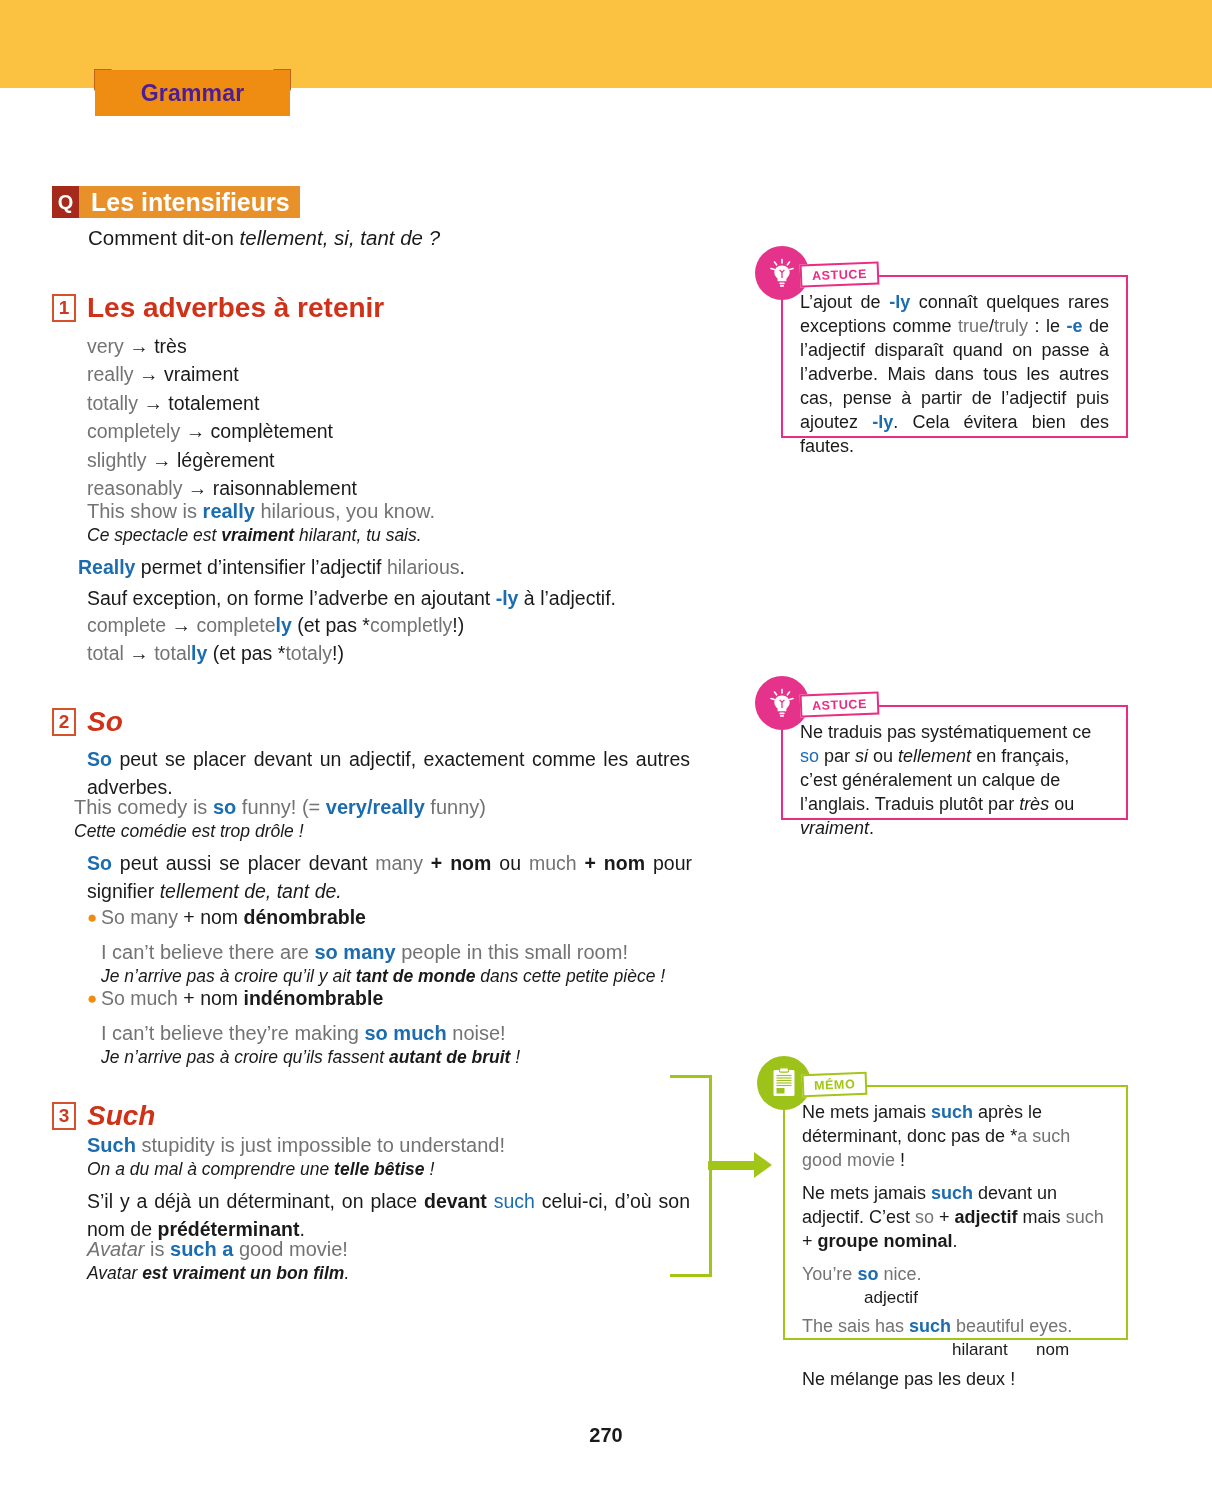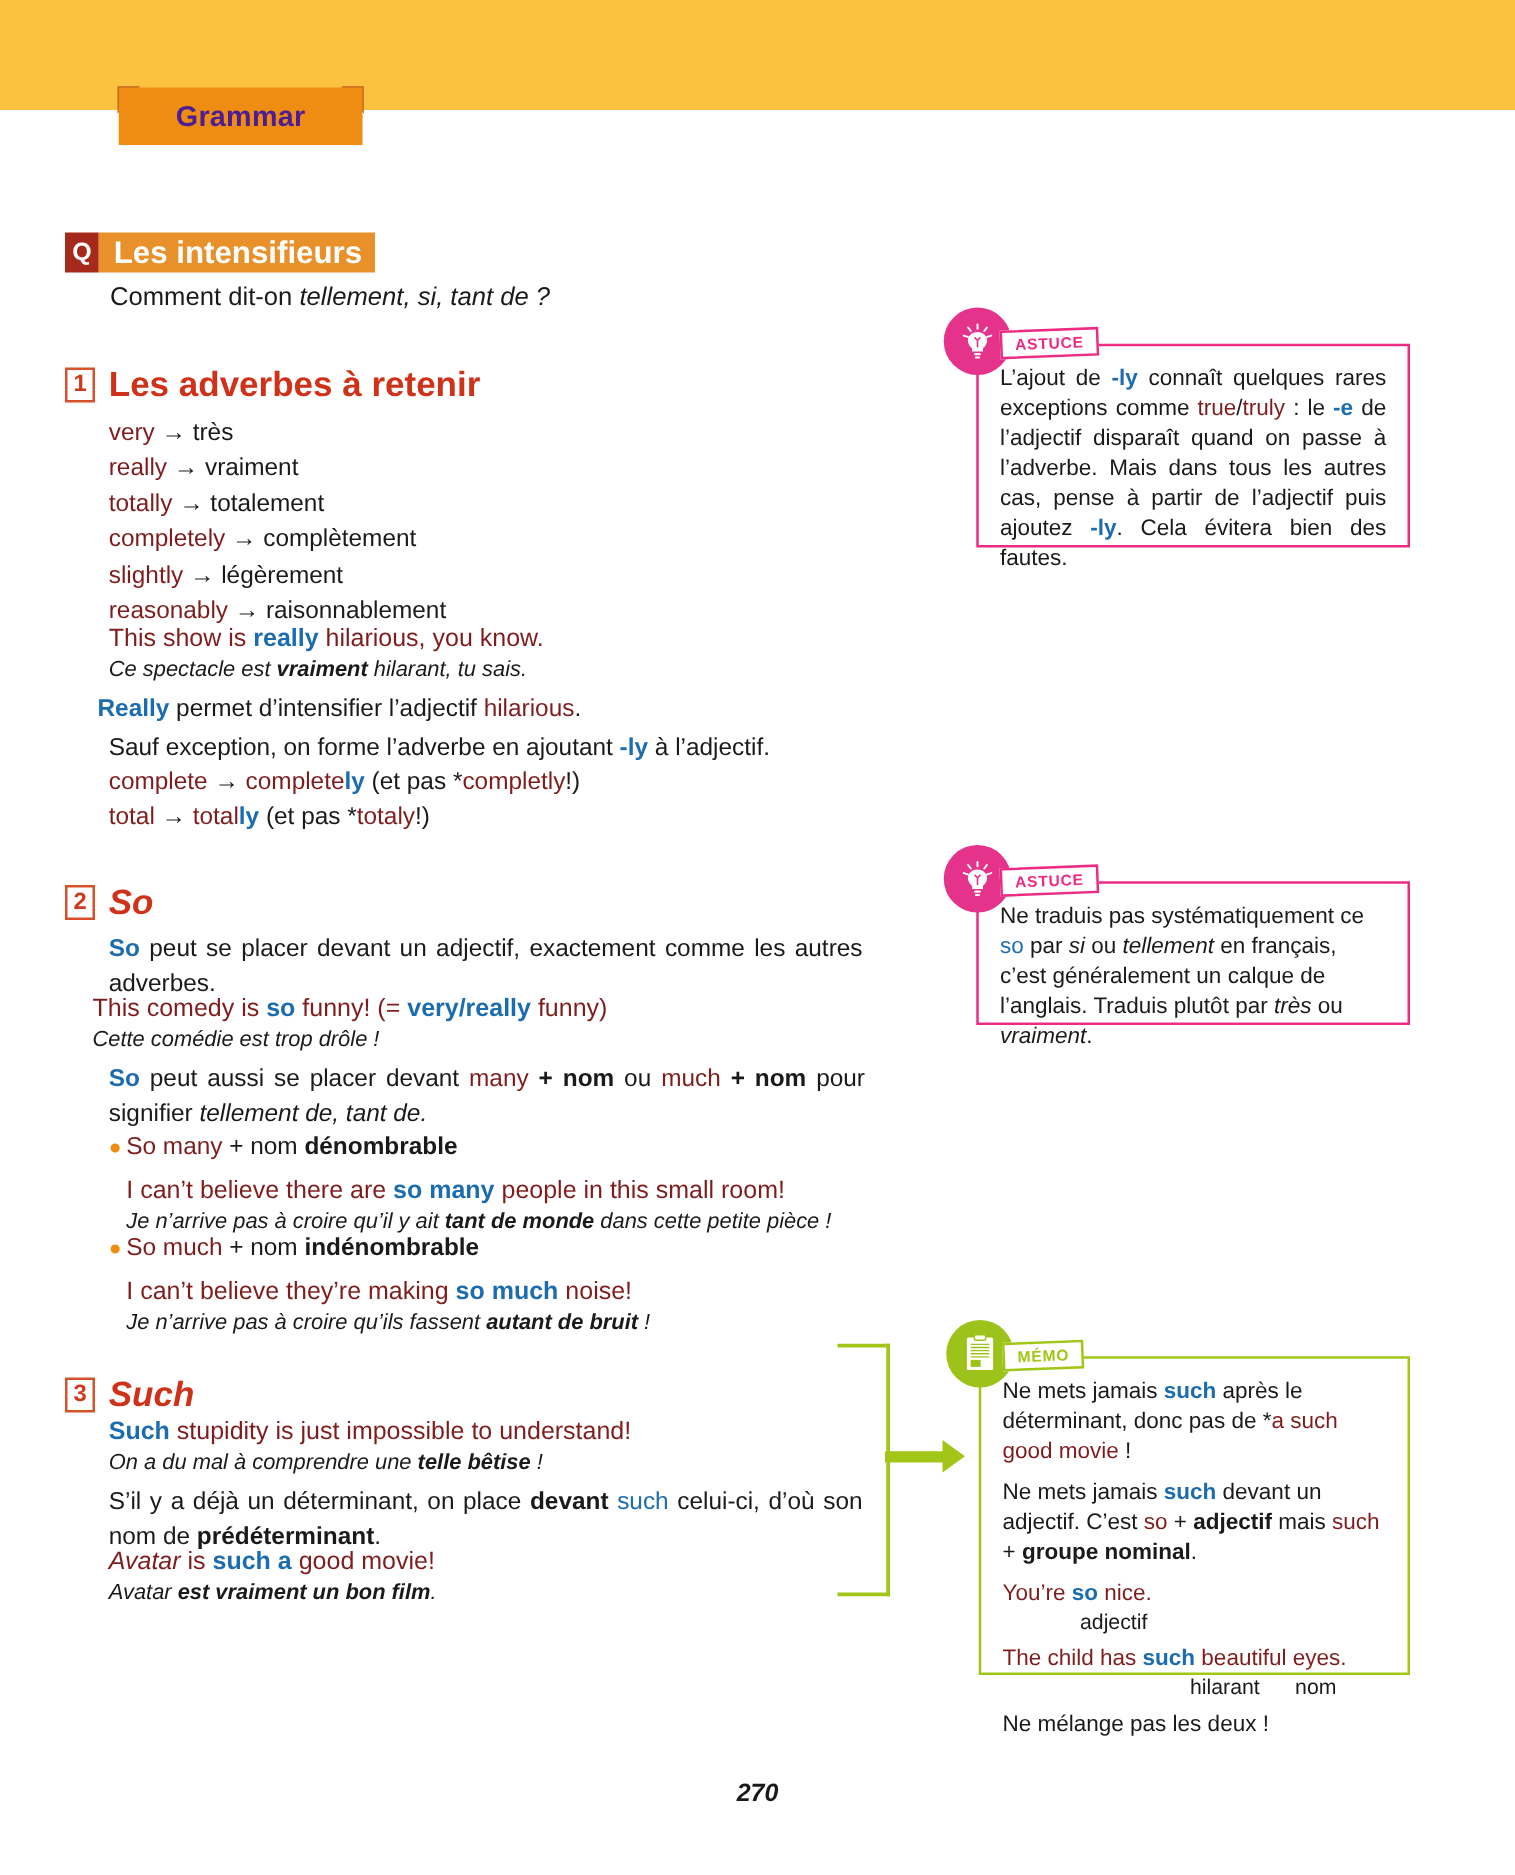--- a/index.html
+++ b/index.html
@@ -127,21 +127,21 @@
   }
   .sec-title.italic { font-style: italic; }
 
   
   .blk {
     position: absolute;
     font-size: 19.5px;
     line-height: 1.42;
     color: #1a1a1a;
   }
-  .lblue  { color: #7f1d1d; }
+  .lblue  { color: #737373; }
   .dblue  { color: #1c6cb0; font-weight: bold; }
   .dblue-n{ color: #1c6cb0; }
   .bk     { color: #1a1a1a; }
   .bkb    { color: #1a1a1a; font-weight: bold; }
   .it     { font-style: italic; }
   .fr-tr  {
     font-size: 17.5px;
     font-style: italic;
     color: #1a1a1a;
     line-height: 1.3;
@@ -233,21 +233,20 @@
 
   
   .page-no {
     position: absolute;
     left: 0; top: 1424px;
     width: 1212px;
     text-align: center;
     font-size: 20px;
     font-weight: bold;
     color: #1a1a1a;
-    font-style: italic;
   }
   .nowrap { white-space: nowrap; }
 </style>
 </head>
 <body>
 
 <div id="page">
 
   <div class="top-banner"></div>
   <div class="tab-wrap">
@@ -424,21 +423,21 @@
     <div class="sidebox-inner">
       <p><span class="bk">Ne mets jamais </span><span class="dblue">such</span><span class="bk"> après le déterminant, donc pas de </span><span class="bk">*</span><span class="lblue">a such good movie</span><span class="bk"> !</span></p>
       <p><span class="bk">Ne mets jamais </span><span class="dblue">such</span><span class="bk"> devant un adjectif. C’est </span><span class="lblue">so</span><span class="bk"> + </span><span class="bkb">adjectif</span><span class="bk"> mais </span><span class="lblue">such</span><span class="bk"> + </span><span class="bkb">groupe nominal</span><span class="bk">.</span></p>
 
       <div style="margin-bottom:6px;">
         <div class="nowrap"><span class="lblue">You’re </span><span class="dblue">so</span><span class="lblue"> nice.</span></div>
         <div style="margin-left:62px; font-size:17px;">adjectif</div>
       </div>
 
       <div style="margin-bottom:6px;">
-        <div class="nowrap"><span class="lblue">The child has </span><span class="dblue">such</span><span class="lblue"> beautiful eyes.</span></div>
+        <div class="nowrap"><span class="lblue">The sais has </span><span class="dblue">such</span><span class="lblue"> beautiful eyes.</span></div>
         <div style="margin-left:150px; font-size:17px; white-space:pre;">hilarant      nom</div>
       </div>
 
       <div>Ne mélange pas les deux !</div>
     </div>
   </div>
 
   <div class="page-no">270</div>
 
 </div>

